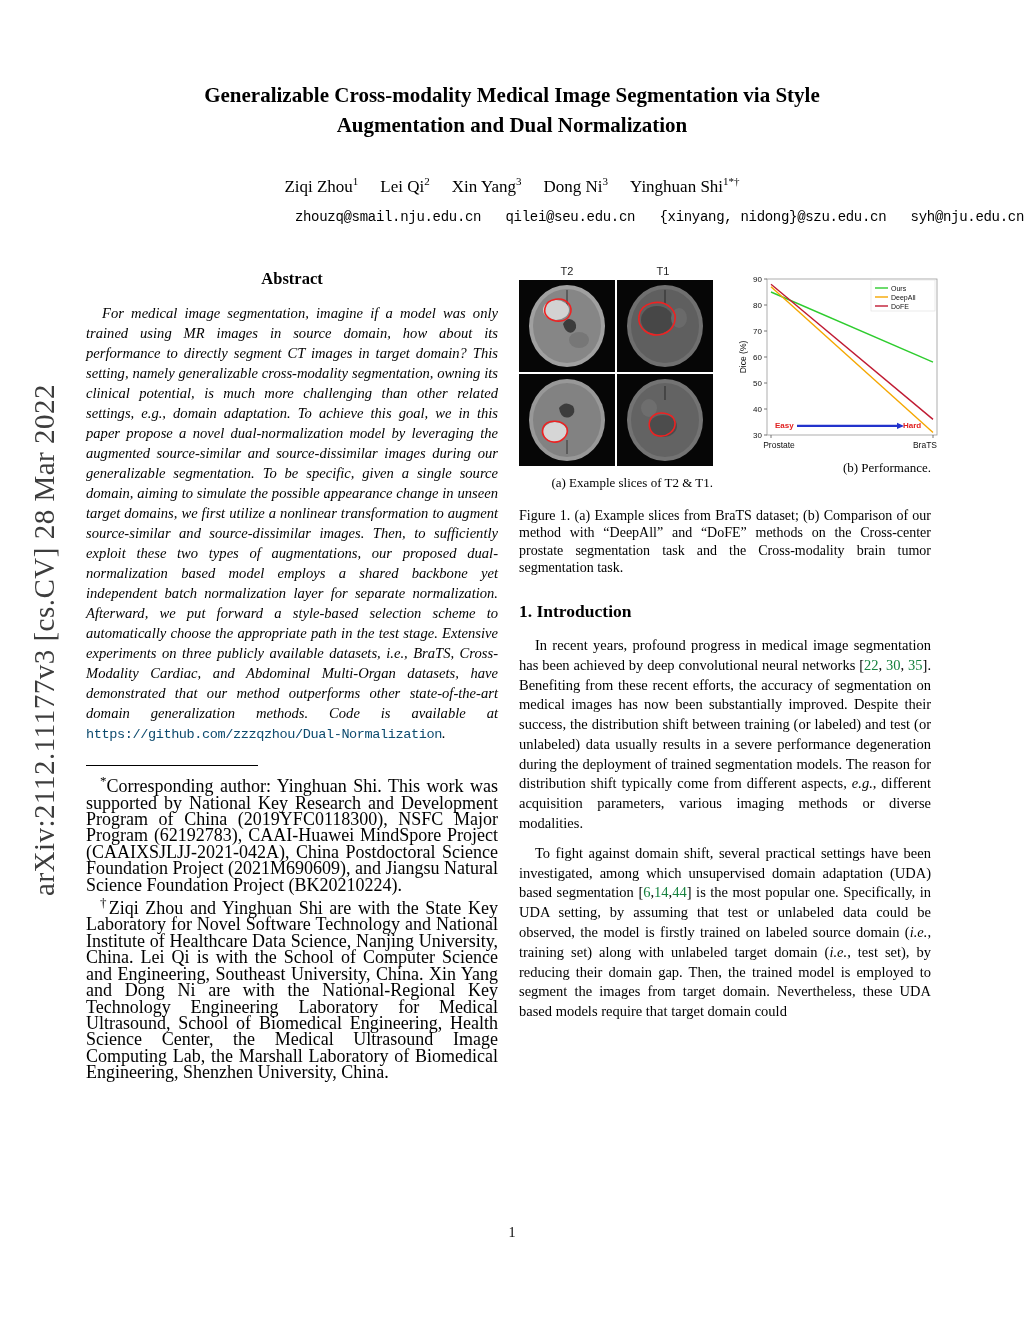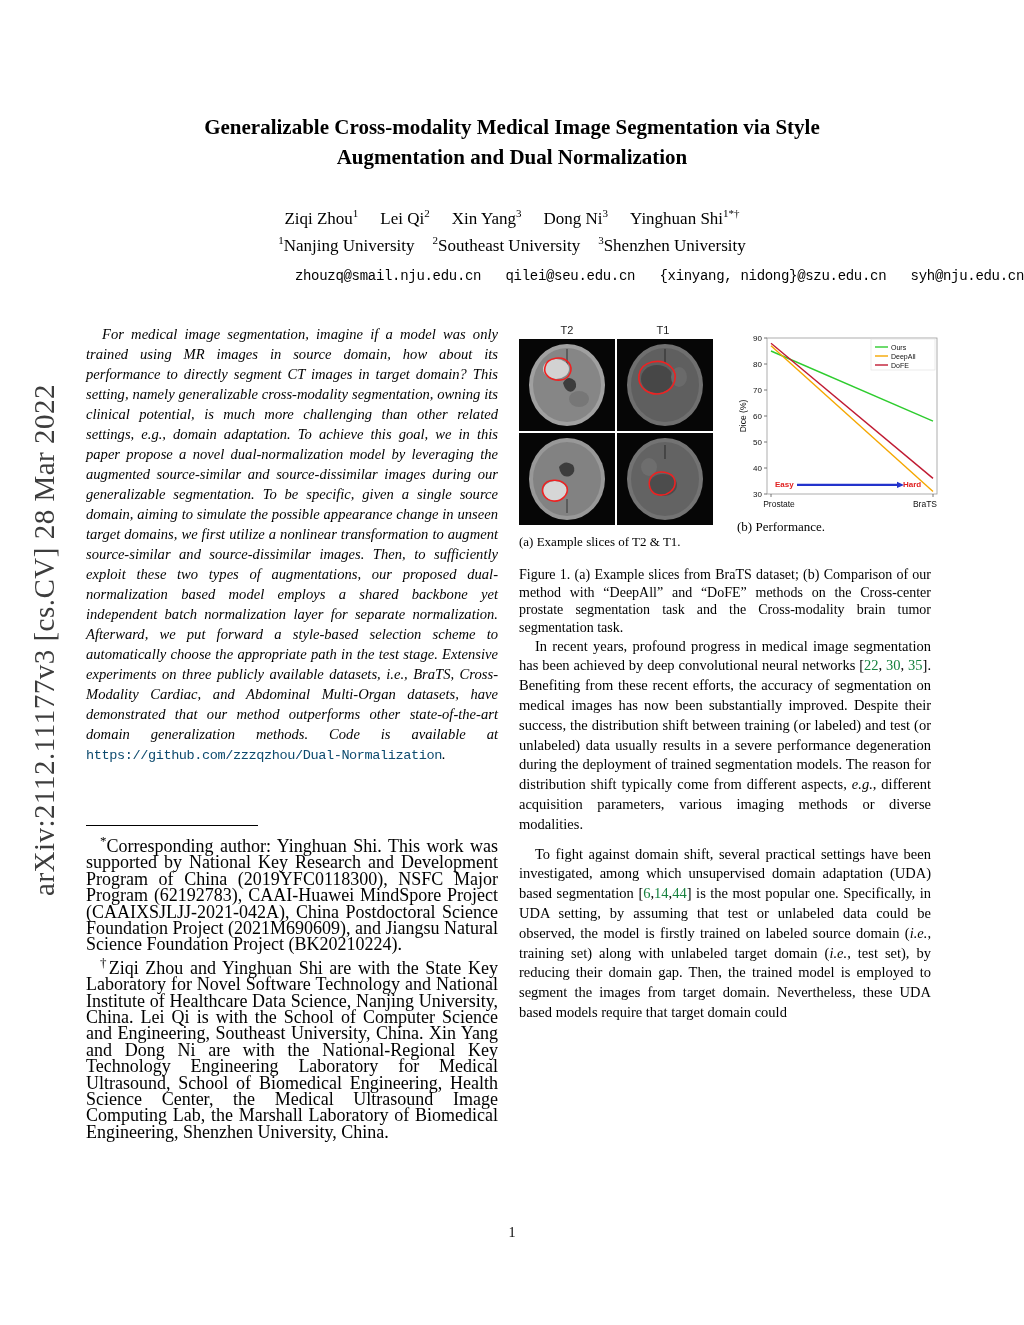--- a/index.html
+++ b/index.html
@@ -7,21 +7,21 @@
     position:relative;width:1024px;height:1325px;margin:0 auto;
     background:#ffffff;color:#000;
     font-family:"Liberation Serif", serif;
     overflow:hidden;
   }
   .arxiv-stamp{
     position:absolute;left:44px;top:640px;
     transform:translate(-50%,-50%) rotate(-90deg);
     white-space:nowrap;font-size:29px;letter-spacing:0.5px;color:#3d3d3d;
   }
-  .head{padding-top:112px;text-align:center;}
+  .head{padding-top:80px;text-align:center;}
   .title{font-size:21px;font-weight:bold;line-height:1.45;width:730px;margin:0 auto;}
   .authors{margin-top:34px;font-size:17px;}
   .authors .author{margin:0 11px;}
   .authors sup,.affils sup{font-size:11px;}
   .affils{margin-top:6px;font-size:17px;}
   .affils .affil{margin:0 9px;}
   .emails{margin-top:12px;font-family:"Liberation Mono", monospace;font-size:14px;letter-spacing:-0.3px;white-space:pre;text-align:right;}
   .columns{display:flex;gap:21px;padding:0 93px 0 86px;margin-top:40px;height:818px;}
   .col{flex:1;min-width:0;}
   .col-left{display:flex;flex-direction:column;}
@@ -38,43 +38,43 @@
   .fig{margin:0;}
   .figure-row{display:flex;gap:24px;align-items:flex-start;}
   .fig-images{width:194px;flex:0 0 194px;}
   .col-labels{display:flex;margin-bottom:3px;font-family:"Liberation Sans",sans-serif;font-size:11px;color:#222;}
   .col-labels span{width:96px;text-align:center;}
   .img-grid{display:grid;grid-template-columns:96px 96px;gap:2px;}
   .mri{display:block;width:96px;height:92px;background:#000;}
   .fig-chart{flex:1;min-width:0;}
   .fig-chart svg{display:block;margin-top:8px;}
   .fig-chart svg text{font-family:"Liberation Sans",sans-serif;}
-  .subcap{text-align:left;font-size:13px;margin-top:9px;}
+  .subcap{text-align:right;font-size:13px;margin-top:9px;}
   .caption{font-size:14px;line-height:17.6px;text-align:justify;margin:16px 0 0;}
   .sec-head{font-size:17.5px;font-weight:bold;margin:24px 0 14px;}
   .body-par{font-size:14.5px;line-height:19.8px;text-align:justify;text-indent:16px;margin:0 0 10px;}
   .pageno{position:absolute;left:0;right:0;top:1225px;text-align:center;font-size:14px;}
 </style>
 </head>
 <body>
 
 <div class="page">
 
   <div class="arxiv-stamp">arXiv:2112.11177v3  [cs.CV]  28 Mar 2022</div>
 
   <header class="head">
     <h1 class="title">Generalizable Cross-modality Medical Image Segmentation via Style Augmentation and Dual Normalization</h1>
     <div class="authors"><span class="author"><span>Ziqi Zhou</span><sup>1</sup></span><span class="author"><span>Lei Qi</span><sup>2</sup></span><span class="author"><span>Xin Yang</span><sup>3</sup></span><span class="author"><span>Dong Ni</span><sup>3</sup></span><span class="author"><span>Yinghuan Shi</span><sup>1*†</sup></span></div>
-    <div class="affils"><span class="affil"><sup>1</sup><span>Nanjing University</span></span><span class="affil"><sup>2</sup><span>Southeast University</span></span><span class="affil"><sup>3</sup><span>Shenzhen University</span></span></div>
     <div class="emails">zhouzq@smail.nju.edu.cn   qilei@seu.edu.cn   {xinyang, nidong}@szu.edu.cn   syh@nju.edu.cn</div>
   </header>
 
   <div class="columns">
 
     <section class="col col-left">
+      <h2 class="abs-head">Abstract</h2>
       <p class="abstract"><span>For medical image segmentation, imagine if a model was only trained using MR images in source domain, how about its performance to directly segment CT images in target domain? This setting, namely generalizable cross-modality segmentation, owning its clinical potential, is much more challenging than other related settings, e.g., domain adaptation. To achieve this goal, we in this paper propose a novel dual-normalization model by leveraging the augmented source-similar and source-dissimilar images during our generalizable segmentation. To be specific, given a single source domain, aiming to simulate the possible appearance change in unseen target domains, we first utilize a nonlinear transformation to augment source-similar and source-dissimilar images. Then, to sufficiently exploit these two types of augmentations, our proposed dual-normalization based model employs a shared backbone yet independent batch normalization layer for separate normalization. Afterward, we put forward a style-based selection scheme to automatically choose the appropriate path in the test stage. Extensive experiments on three publicly available datasets, i.e., BraTS, Cross-Modality Cardiac, and Abdominal Multi-Organ datasets, have demonstrated that our method outperforms other state-of-the-art domain generalization methods. Code is available at </span><span class="url">https://github.com/zzzqzhou/Dual-Normalization</span><span>.</span></p>
       <div class="footnotes">
         <div class="fnrule"></div>
         <p class="fn"><span class="fsup">*</span><span>Corresponding author: Yinghuan Shi. This work was supported by National Key Research and Development Program of China (2019YFC0118300), NSFC Major Program (62192783), CAAI-Huawei MindSpore Project (CAAIXSJLJJ-2021-042A), China Postdoctoral Science Foundation Project (2021M690609), and Jiangsu Natural Science Foundation Project (BK20210224).</span></p>
         <p class="fn"><span class="fsup">†</span><span>Ziqi Zhou and Yinghuan Shi are with the State Key Laboratory for Novel Software Technology and National Institute of Healthcare Data Science, Nanjing University, China. Lei Qi is with the School of Computer Science and Engineering, Southeast University, China. Xin Yang and Dong Ni are with the National-Regional Key Technology Engineering Laboratory for Medical Ultrasound, School of Biomedical Engineering, Health Science Center, the Medical Ultrasound Image Computing Lab, the Marshall Laboratory of Biomedical Engineering, Shenzhen University, China.</span></p>
       </div>
     </section>
 
     <section class="col col-right">
       <figure class="fig">
@@ -164,20 +164,21 @@
                 <line x1="60" y1="152.9" x2="160" y2="152.9" stroke="#2233cc" stroke-width="2.2"></line>
                 <path d="M160,149.70000000000002 L167,152.9 L160,156.1 Z" fill="#2233cc"></path>
               </svg>
             <div class="subcap">(b) Performance.</div>
           </div>
 
         </div>
         <figcaption class="caption"><span>Figure 1. (a) Example slices from BraTS dataset; (b) Comparison of our method with “DeepAll” and “DoFE” methods on the </span><span class="b">Cross-center</span><span> prostate segmentation task and the </span><span class="b">Cross-modality</span><span> brain tumor segmentation task.</span></figcaption>
       </figure>
 
+      <h2 class="sec-head">1. Introduction</h2>
       <p class="body-par"><span>In recent years, profound progress in medical image segmentation has been achieved by deep convolutional neural networks [</span><span class="cite">22</span><span>, </span><span class="cite">30</span><span>, </span><span class="cite">35</span><span>]. Benefiting from these recent efforts, the accuracy of segmentation on medical images has now been substantially improved. Despite their success, the distribution shift between training (or labeled) and test (or unlabeled) data usually results in a severe performance degeneration during the deployment of trained segmentation models. The reason for distribution shift typically come from different aspects, </span><span class="it">e.g.</span><span>, different acquisition parameters, various imaging methods or diverse modalities.</span></p>
       <p class="body-par"><span>To fight against domain shift, several practical settings have been investigated, among which unsupervised domain adaptation (UDA) based segmentation [</span><span class="cite">6</span><span>,</span><span class="cite">14</span><span>,</span><span class="cite">44</span><span>] is the most popular one. Specifically, in UDA setting, by assuming that test or unlabeled data could be observed, the model is firstly trained on labeled source domain (</span><span class="it">i.e.</span><span>, training set) along with unlabeled target domain (</span><span class="it">i.e.</span><span>, test set), by reducing their domain gap. Then, the trained model is employed to segment the images from target domain. Nevertheless, these UDA based models require that target domain could</span></p>
     </section>
 
   </div>
 
   <div class="pageno">1</div>
 
 </div>
 

